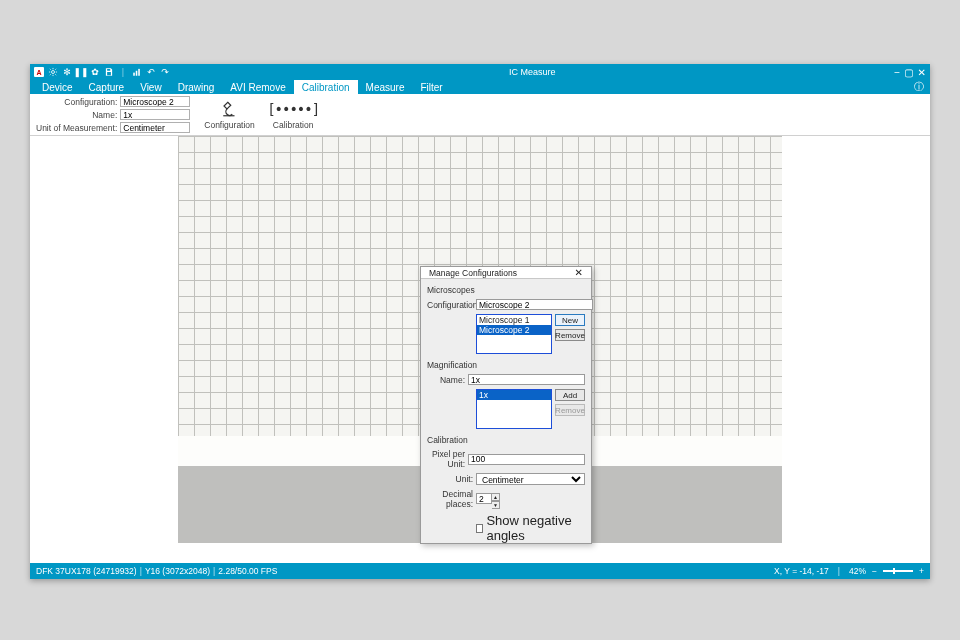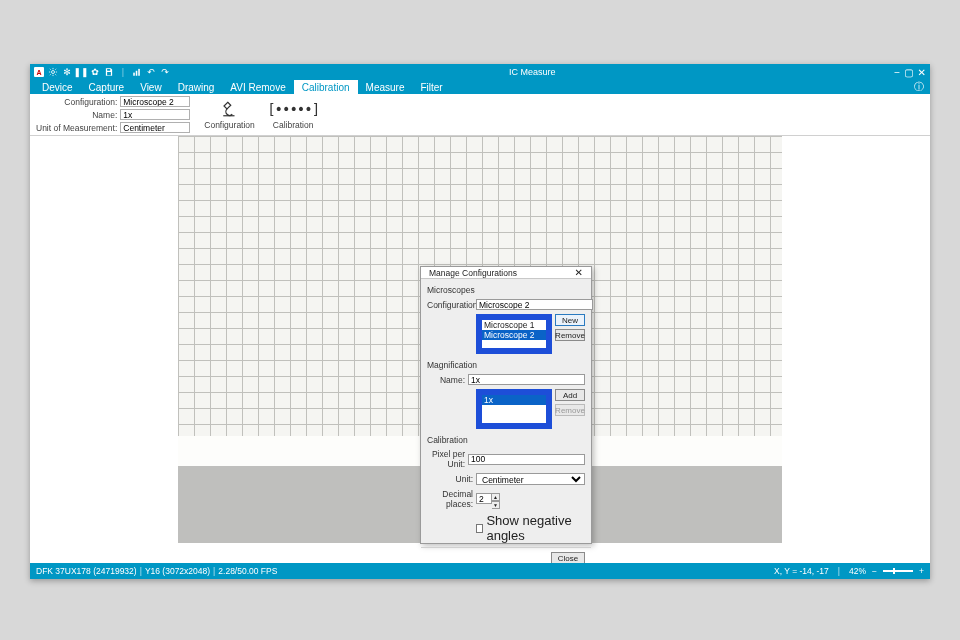--- a/index.html
+++ b/index.html
@@ -141,21 +141,21 @@
   .dlg-row input[type=text] {
     flex:1; height:11px; border:1px solid #9a9a9a;
     font-size:8.5px; padding:0 2px; background:#fff;
   }
   .dlg-row select {
     flex:1; height:12px; border:1px solid #9a9a9a;
     font-size:8.5px; padding:0 1px; background:#fff;
   }
   .listbox {
     margin-left:49px; width:86px; height:40px;
-    border:6px solid #1d4ed8; background:#fff;
+    border:1px solid #1d4ed8; background:#fff;
     font-size:8.5px; overflow:hidden;
   }
   .listbox .item { padding:0 2px; height:10px; line-height:10px; }
   .listbox .item.selected { background:#0a63c7; color:#fff; }
   .btn-col { display:flex; flex-direction:column; gap:3px; margin-left:3px; }
   .dlg-btn {
     width:30px; height:12px; font-size:8px;
     border:1px solid #8a8a8a; background:#e8e8e8;
     display:flex; align-items:center; justify-content:center;
     cursor:default;
@@ -320,23 +320,20 @@
                 <span>▼</span>
               </div>
           </div>
         </div>
         <div class="checkbox-row">
           <span class="chk"></span>
           <span>Show negative angles</span>
         </div>
 
       </div>
-      <div class="dlg-footer">
-        <div class="dlg-btn">Close</div>
-      </div>
     </div>
 
   </div>
 
   <div class="statusbar">
     <span>DFK 37UX178 (24719932)</span>
     <span class="sep">|</span>
     <span>Y16 (3072x2048)</span>
     <span class="sep">|</span>
     <span>2.28/50.00 FPS</span>

